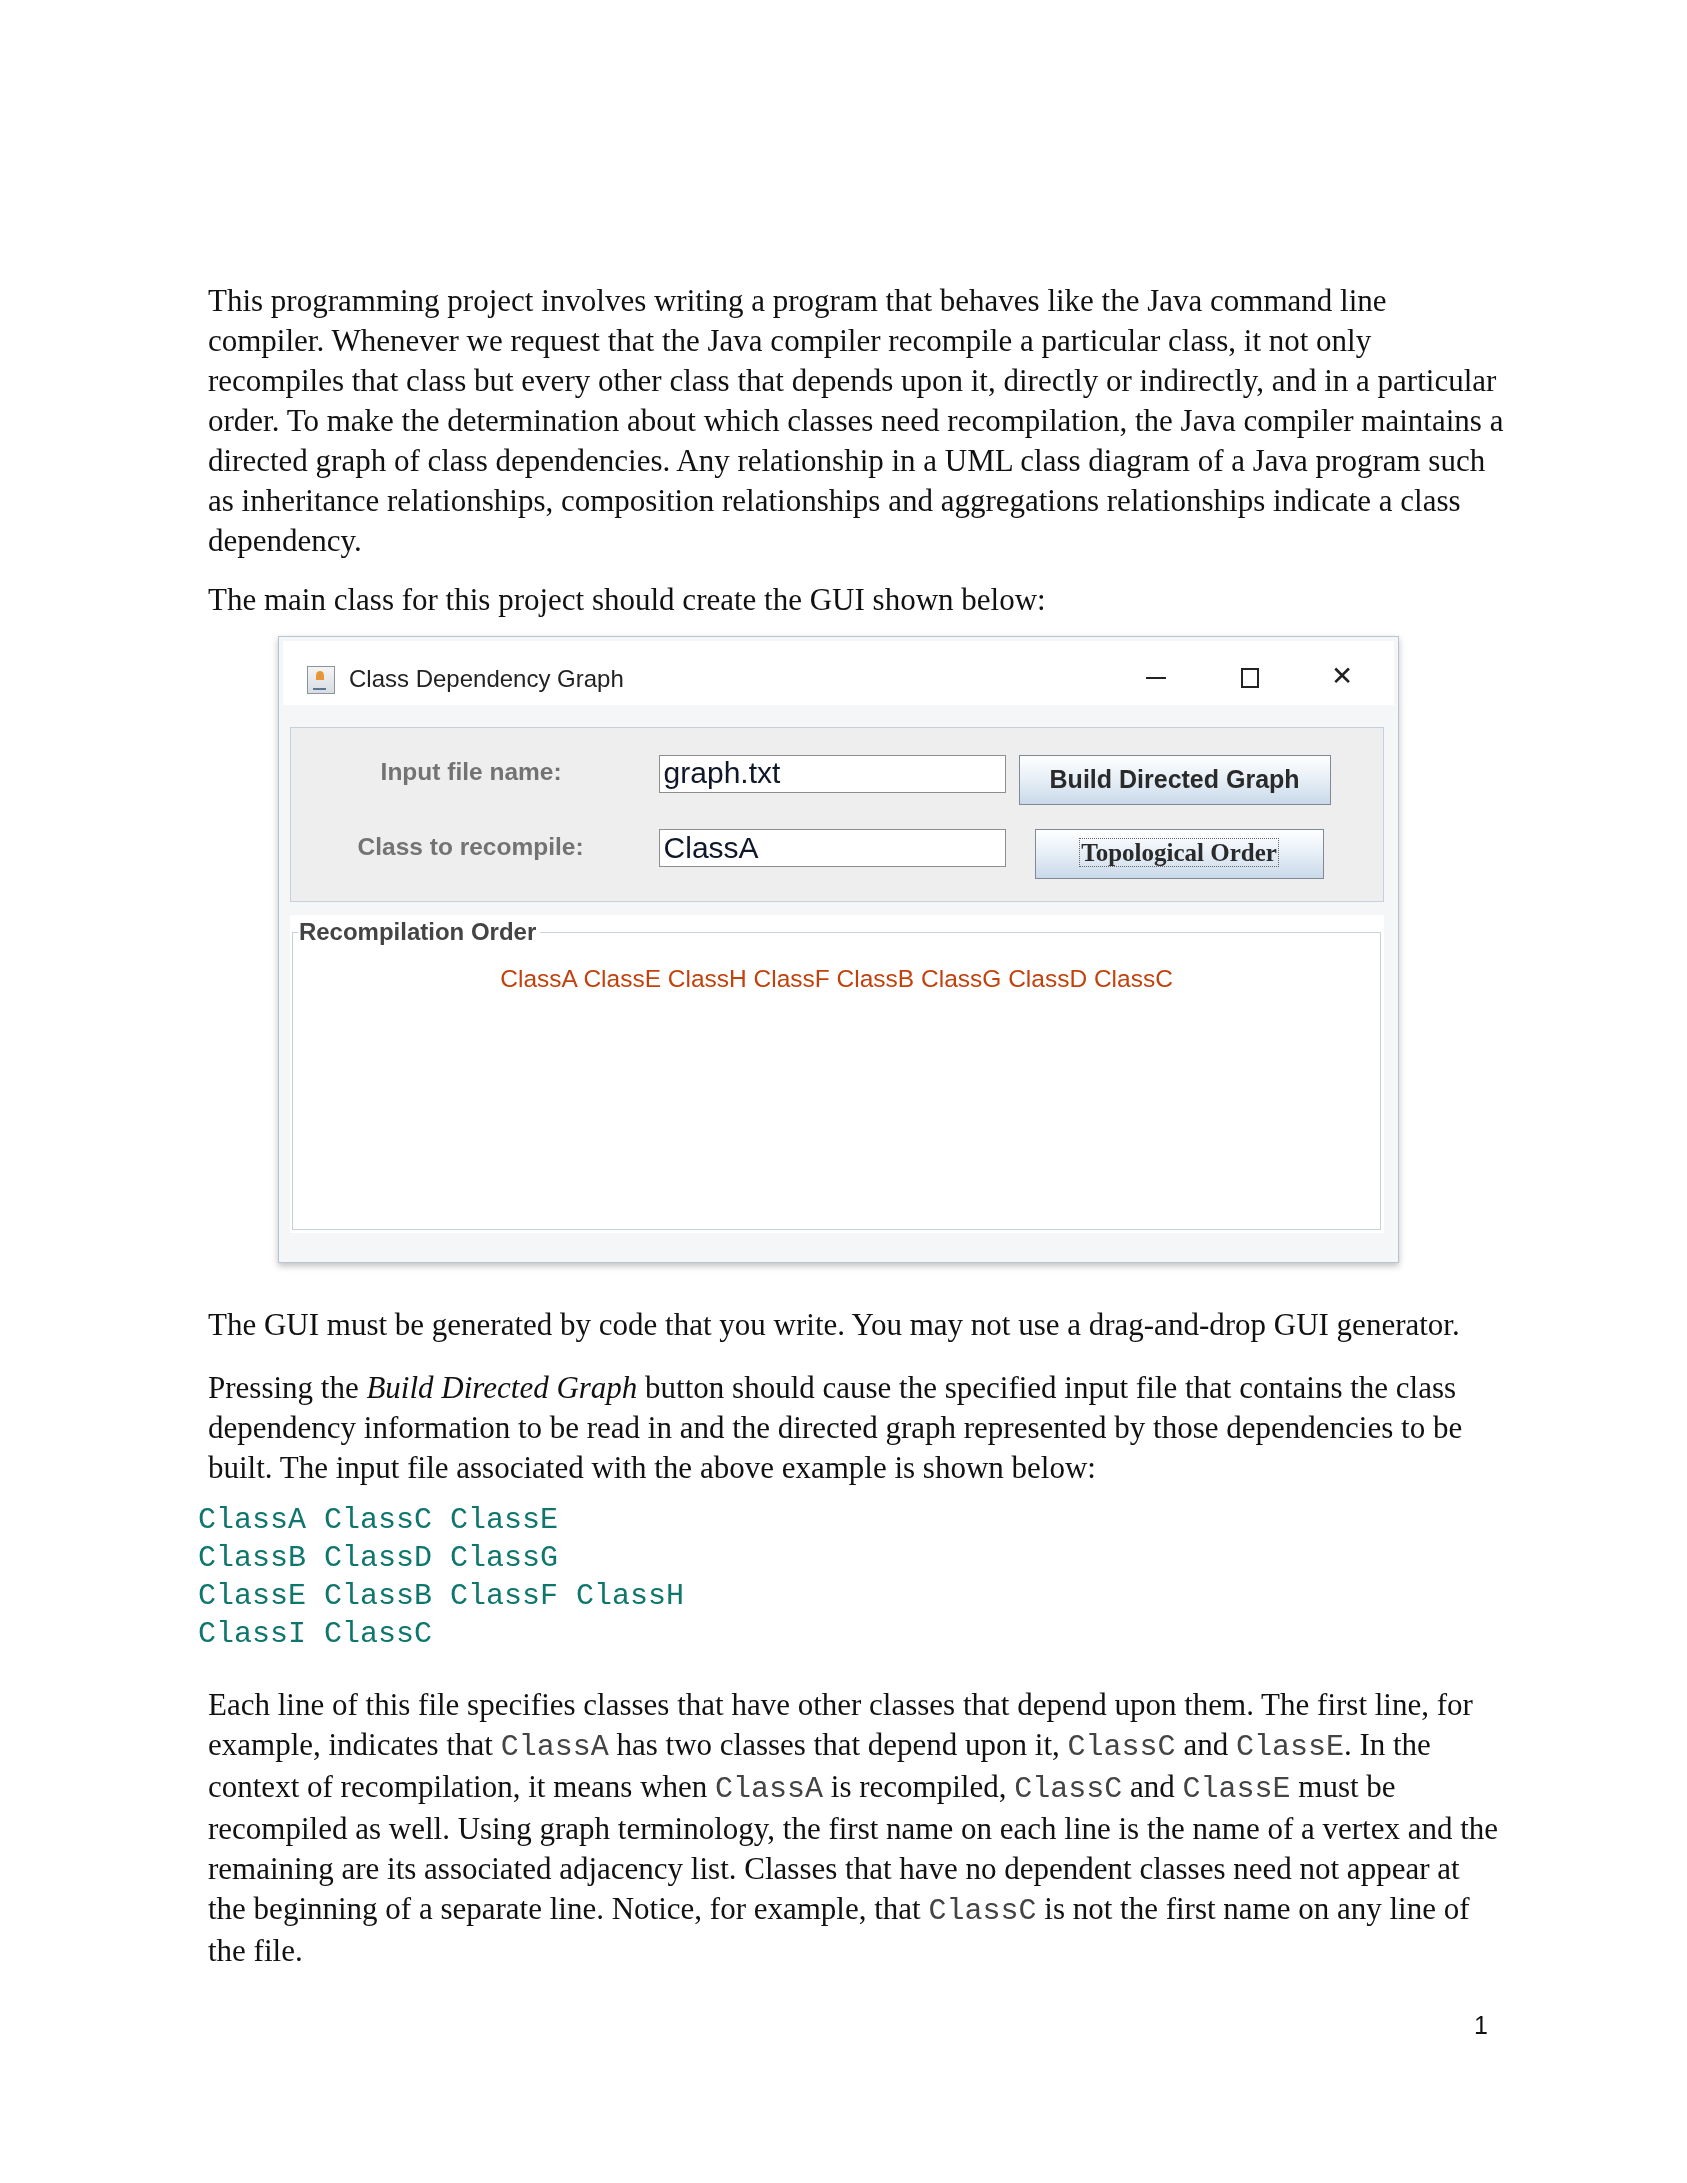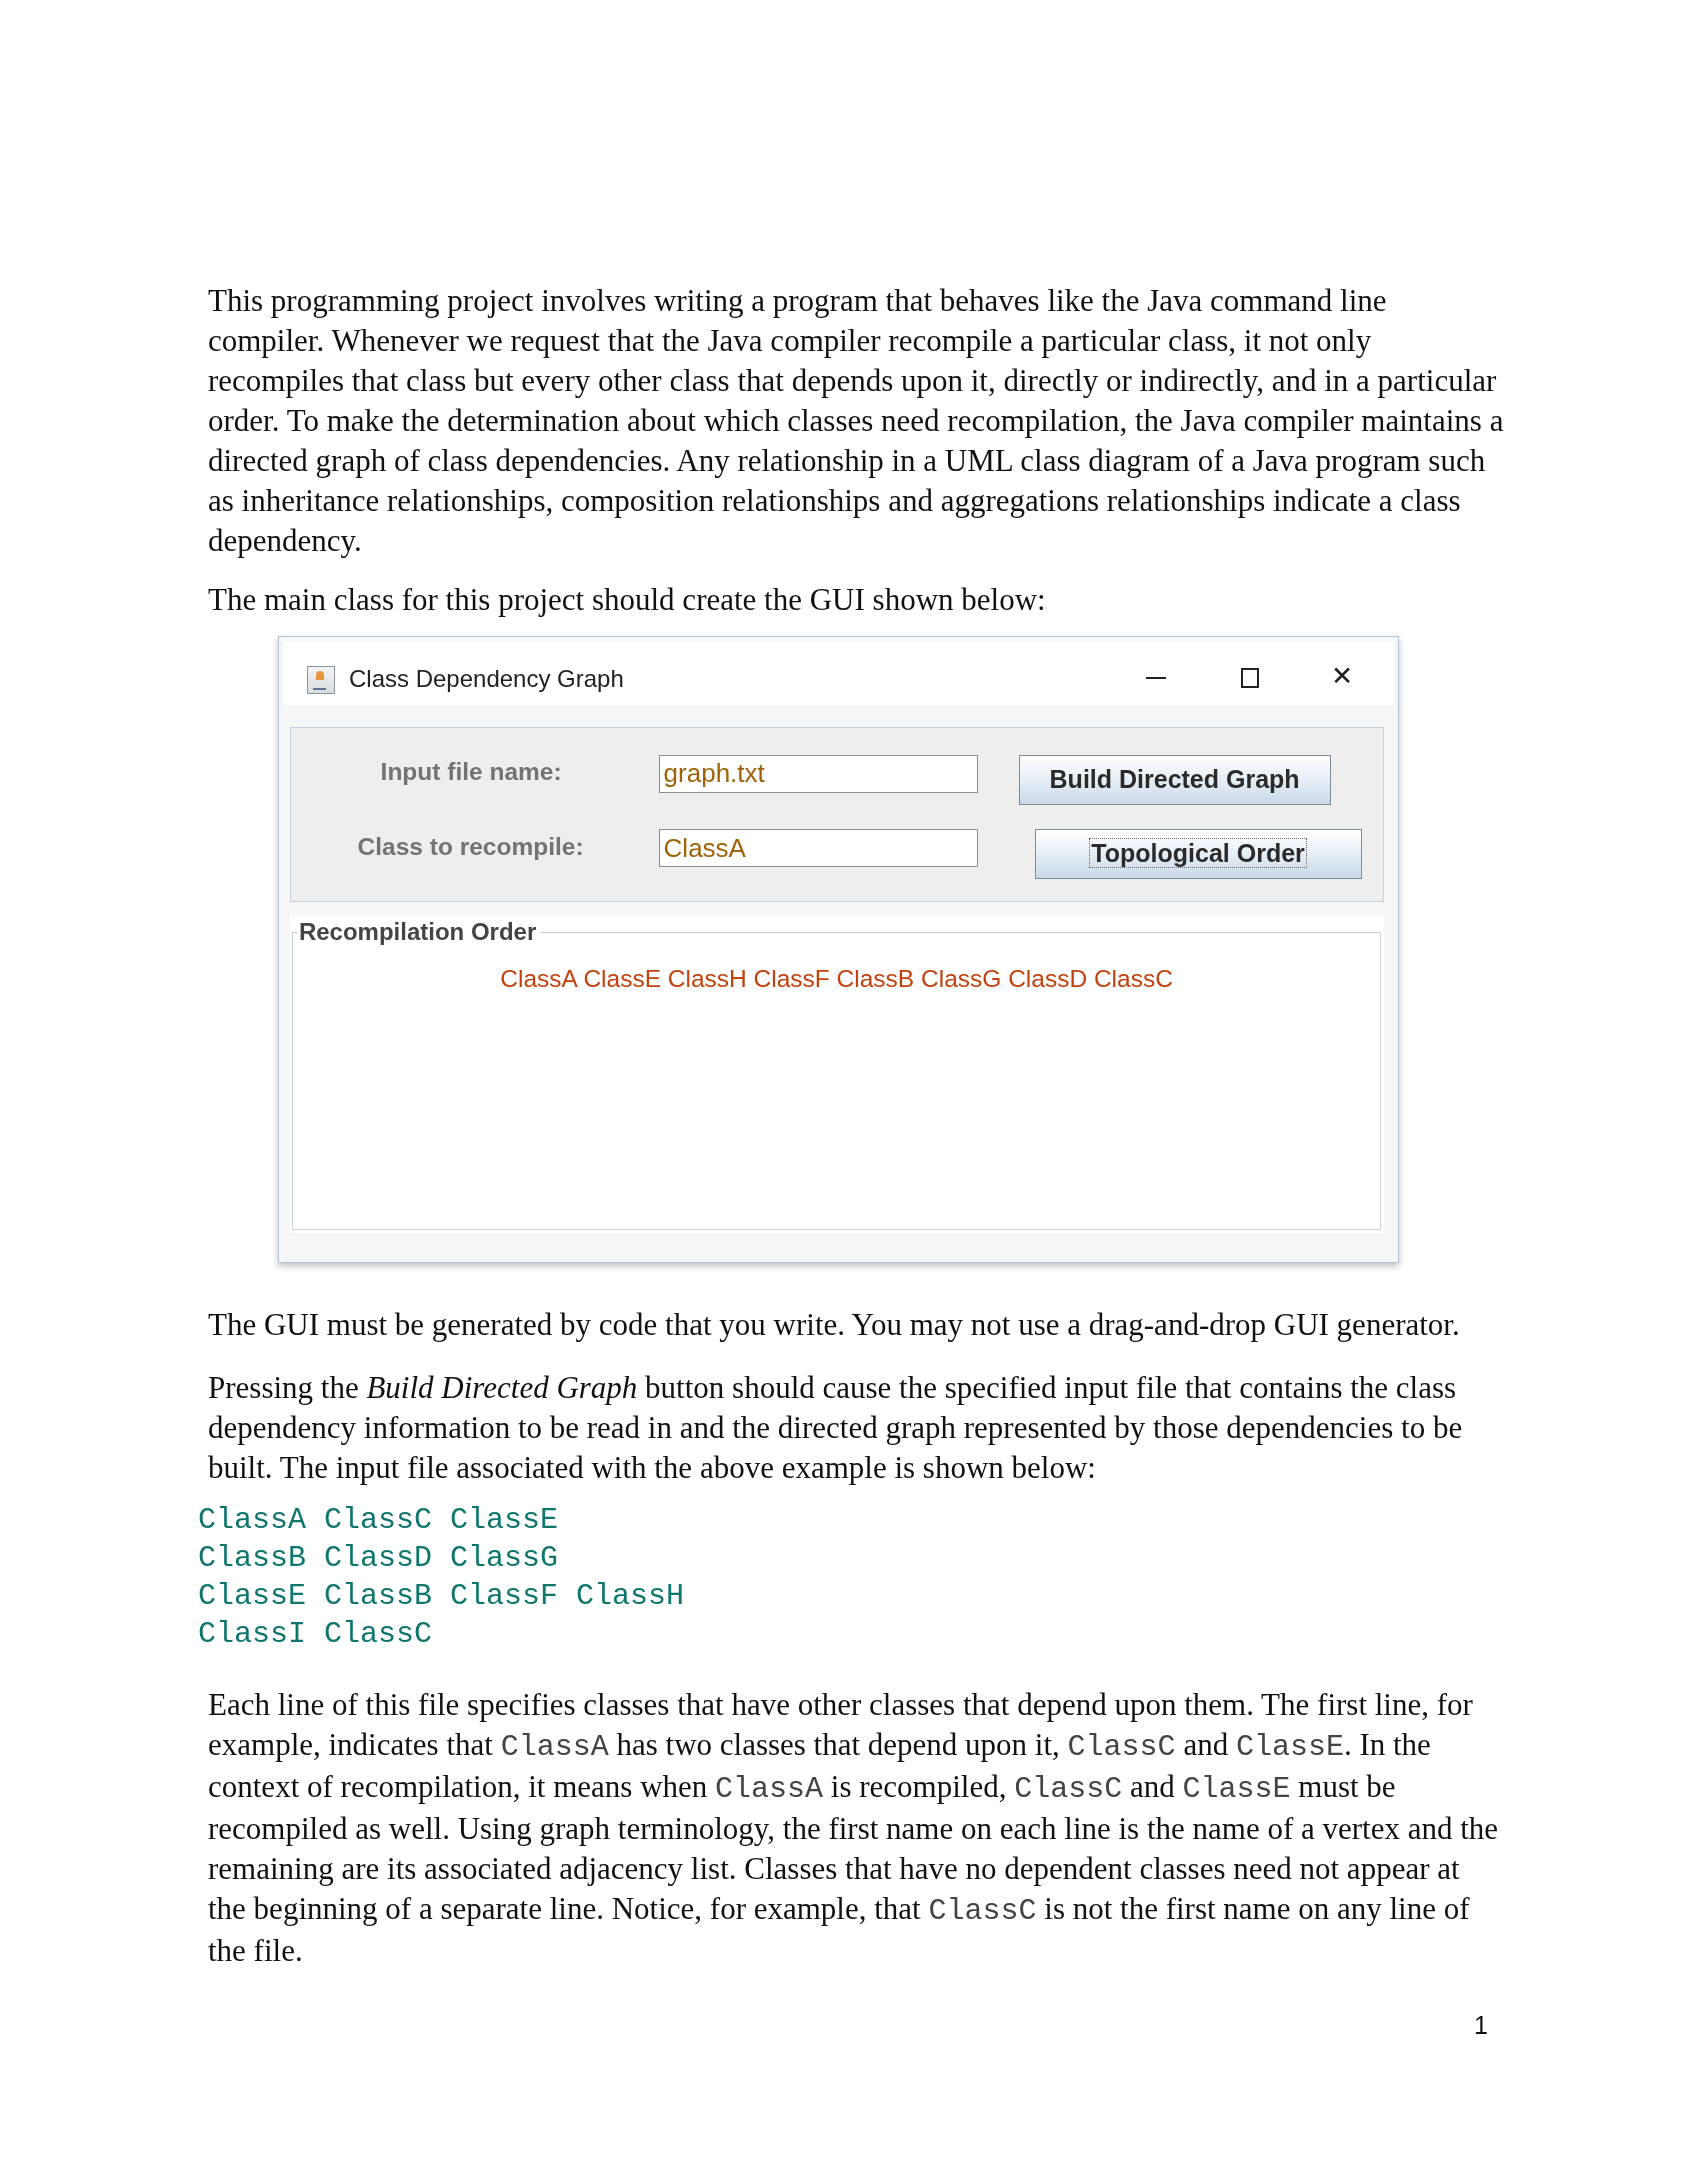--- a/index.html
+++ b/index.html
@@ -25,22 +25,22 @@
   .wbtn { position:absolute; top:17px; width:40px; height:37px; font-size:26.5px; color:#222; text-align:center; line-height:37px; }
   .wbtn.min { left:853px; }
   .wbtn.max { left:947px; }
   .wbtn.close { left:1039px; }
   .max-box { display:inline-block; width:18.5px; height:20px; border:2px solid #222; box-sizing:border-box; vertical-align:middle; }
   .min-line { display:inline-block; width:20px; height:2px; background:#222; vertical-align:middle; }
 
   .top-panel { position:absolute; left:10.6px; top:90px; width:1094px; height:175px;
                background:#eeeeee; border:1.3px solid #c5d0dc; box-sizing:border-box; }
   .label { position:absolute; font-size:24.5px; font-weight:bold; color:#737373; }
-  .field { position:absolute; height:38px; width:319px; background:#fff; border:1.3px solid #8e8e8e;
-           box-sizing:border-box; font-size:26px; color:#a16207; padding:2.6px 4px; line-height:30px; }
+  .field { position:absolute; height:38px; width:347px; background:#fff; border:1.3px solid #8e8e8e;
+           box-sizing:border-box; font-size:30px; color:#0f172a; padding:2.6px 4px; line-height:30px; }
   .btn { position:absolute; height:50px; border:1.3px solid #7f8a96; box-sizing:border-box;
          background:linear-gradient(#ffffff 0%, #e6eef6 50%, #c9d9e9 100%);
          font-size:25px; font-weight:bold; color:#2a2a2a; text-align:center; line-height:46px; }
   .btn .focus { border:0.7px dotted #666; padding:0 1.3px; }
 
   .group { position:absolute; left:10.6px; top:278px; width:1094px; height:318px; background:#fff; }
   .group-border { position:absolute; left:2.6px; top:17px; right:2.6px; bottom:2.6px; border:1.3px solid #c8d0d8; }
   .group-title { position:absolute; left:8px; top:2.6px; background:#fff; padding:0 4px 0 1.3px; font-size:24px; font-weight:bold; color:#444; }
   .order-text { position:absolute; left:0; right:0; top:50px; text-align:center; font-size:24.5px; color:#c2410c; }
 </style>
@@ -61,21 +61,21 @@
 
   <div class="top-panel">
     <span class="label" style="left:90px; top:30px;">Input file name:</span>
     <div class="field" style="left:368px; top:26.5px;">graph.txt</div>
     <div class="btn" style="left:728px; top:26.5px; width:312px;">
       <span>Build Directed Graph</span>
     </div>
 
     <span class="label" style="left:67px; top:105px;">Class to recompile:</span>
     <div class="field" style="left:368px; top:101px;">ClassA</div>
-    <div class="btn" style="left:744px; top:101px; width:327px;">
+    <div class="btn" style="left:744px; top:101px; width:289px;font-family:Liberation Serif, serif;">
       <span class="focus">Topological Order</span>
     </div>
   </div>
 
   <div class="group">
     <div class="group-border"></div>
     <span class="group-title">Recompilation Order</span>
     <div class="order-text">ClassA ClassE ClassH ClassF ClassB ClassG ClassD ClassC</div>
   </div>
 </div>

